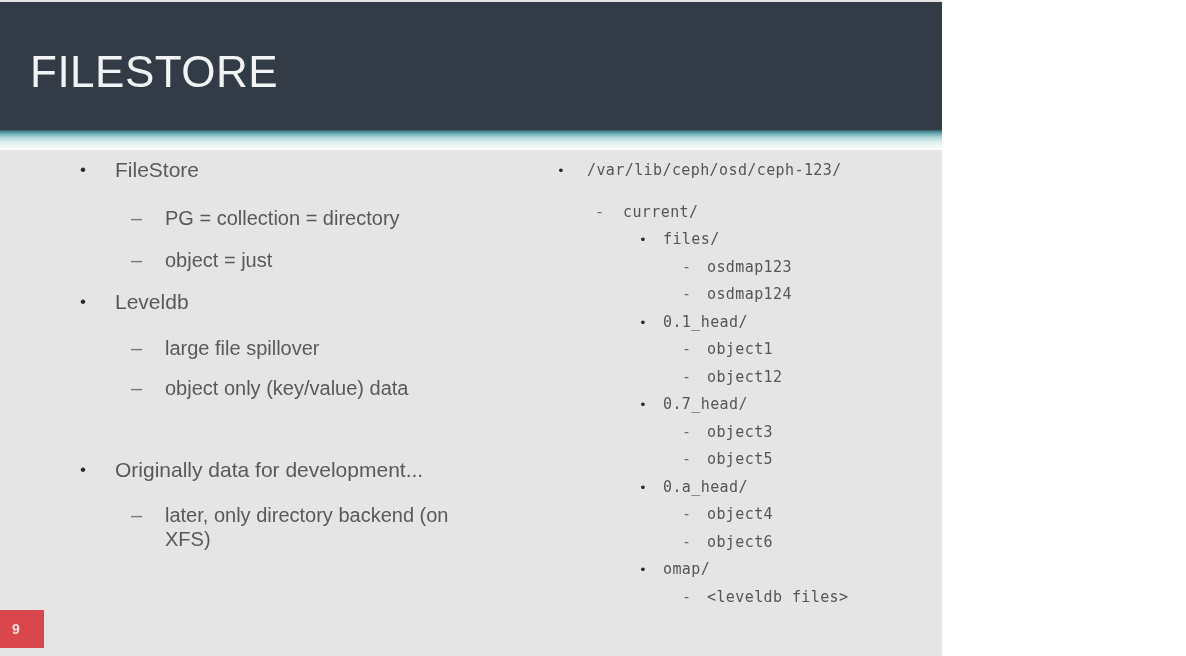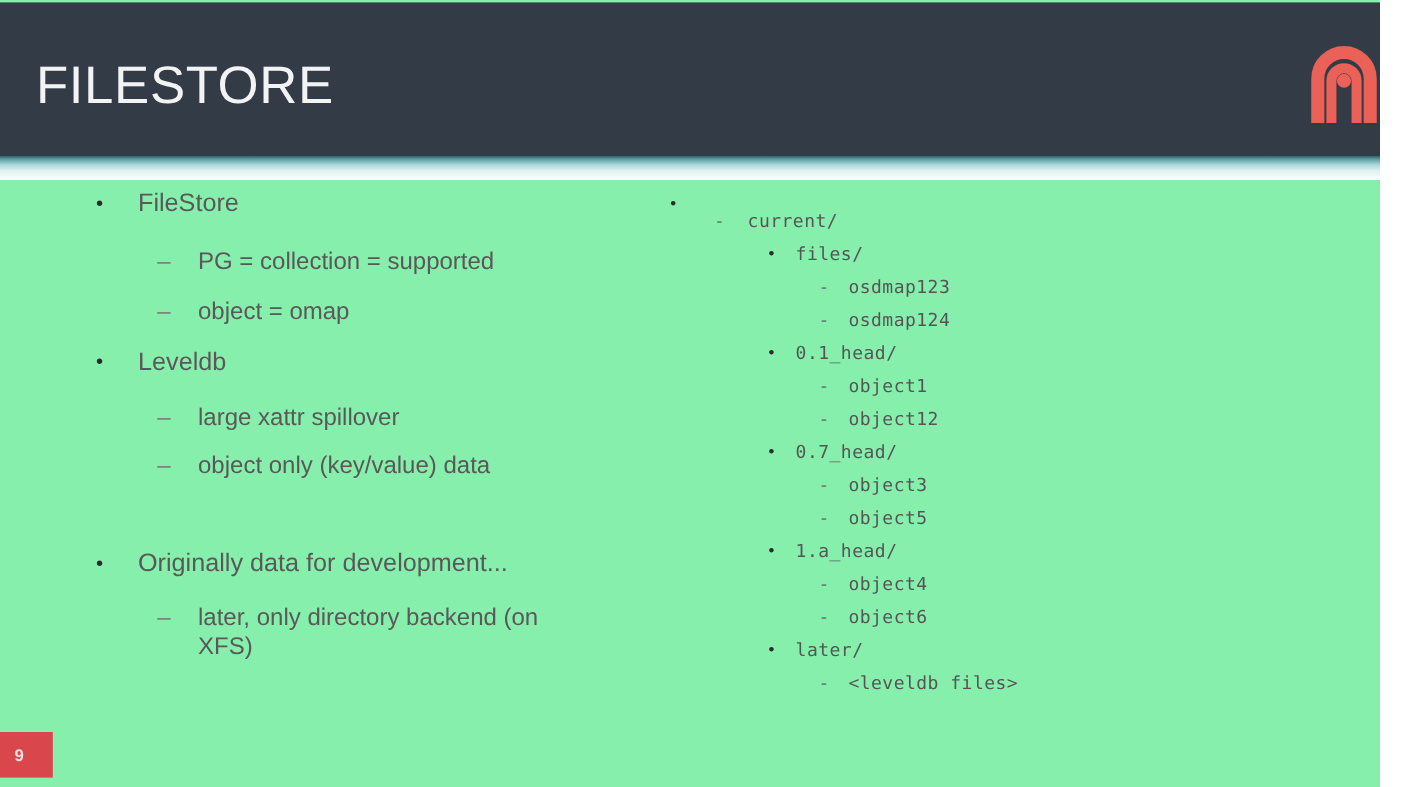--- a/index.html
+++ b/index.html
@@ -1,19 +1,19 @@
 <!DOCTYPE html>
 <html><head>
 <meta charset="utf-8">
 <style>
   * { margin:0; padding:0; box-sizing:border-box; }
   html,body { background:#ffffff; }
   .slide {
-    position:relative; width:1150px; height:656px;
-    background:#86efac; overflow:hidden;
+    position:relative; width:942px; height:656px;
+    background:#e5e5e5; overflow:hidden;
     font-family:"Liberation Sans", sans-serif;
     padding-left:44px;
   }
   .header {
     position:absolute; left:0; top:2px; width:1186px; height:128px;
     background:#323b46;
   }
   .title {
     position:absolute; left:30px; top:48px;
     font-size:44px; line-height:44px; font-weight:400;
@@ -78,51 +78,52 @@
   </div>
   <div class="accent-band"></div>
 
   <div class="left-col">
     <div class="li l1" style="margin-bottom:20px">
       <span class="marker">•</span>
       <span class="txt">FileStore</span>
     </div>
     <div class="li l2" style="margin-bottom:14px">
       <span class="marker">–</span>
-      <span class="txt">PG = collection = supported</span>
+      <span class="txt">PG = collection = directory</span>
     </div>
     <div class="li l2" style="margin-bottom:14px">
       <span class="marker">–</span>
-      <span class="txt">object = omap</span>
+      <span class="txt">object = just</span>
     </div>
     <div class="li l1" style="margin-bottom:18px">
       <span class="marker">•</span>
       <span class="txt">Leveldb</span>
     </div>
     <div class="li l2" style="margin-bottom:12px">
       <span class="marker">–</span>
-      <span class="txt">large xattr spillover</span>
+      <span class="txt">large file spillover</span>
     </div>
     <div class="li l2" style="margin-bottom:54px">
       <span class="marker">–</span>
       <span class="txt">object only (key/value) data</span>
     </div>
     <div class="li l1" style="margin-bottom:19px">
       <span class="marker">•</span>
       <span class="txt">Originally data for development...</span>
     </div>
     <div class="li l2 wrap2">
       <span class="marker">–</span>
       <span class="txt">later, only directory backend (on XFS)</span>
     </div>
   </div>
 
   <div class="right-col">
     <div class="trow t1 gap14">
       <span class="marker b">•</span>
+      <span>/var/lib/ceph/osd/ceph-123/</span>
     </div>
     <div class="trow t2">
       <span class="marker d">-</span>
       <span>current/</span>
     </div>
     <div class="trow t3">
       <span class="marker b">•</span>
       <span>files/</span>
     </div>
     <div class="trow t4">
@@ -152,33 +153,33 @@
     <div class="trow t4">
       <span class="marker d">-</span>
       <span>object3</span>
     </div>
     <div class="trow t4">
       <span class="marker d">-</span>
       <span>object5</span>
     </div>
     <div class="trow t3">
       <span class="marker b">•</span>
-      <span>1.a_head/</span>
+      <span>0.a_head/</span>
     </div>
     <div class="trow t4">
       <span class="marker d">-</span>
       <span>object4</span>
     </div>
     <div class="trow t4">
       <span class="marker d">-</span>
       <span>object6</span>
     </div>
     <div class="trow t3">
       <span class="marker b">•</span>
-      <span>later/</span>
+      <span>omap/</span>
     </div>
     <div class="trow t4">
       <span class="marker d">-</span>
       <span>&lt;leveldb files&gt;</span>
     </div>
   </div>
 
   <div class="page-badge">
     <span>9</span>
   </div>

